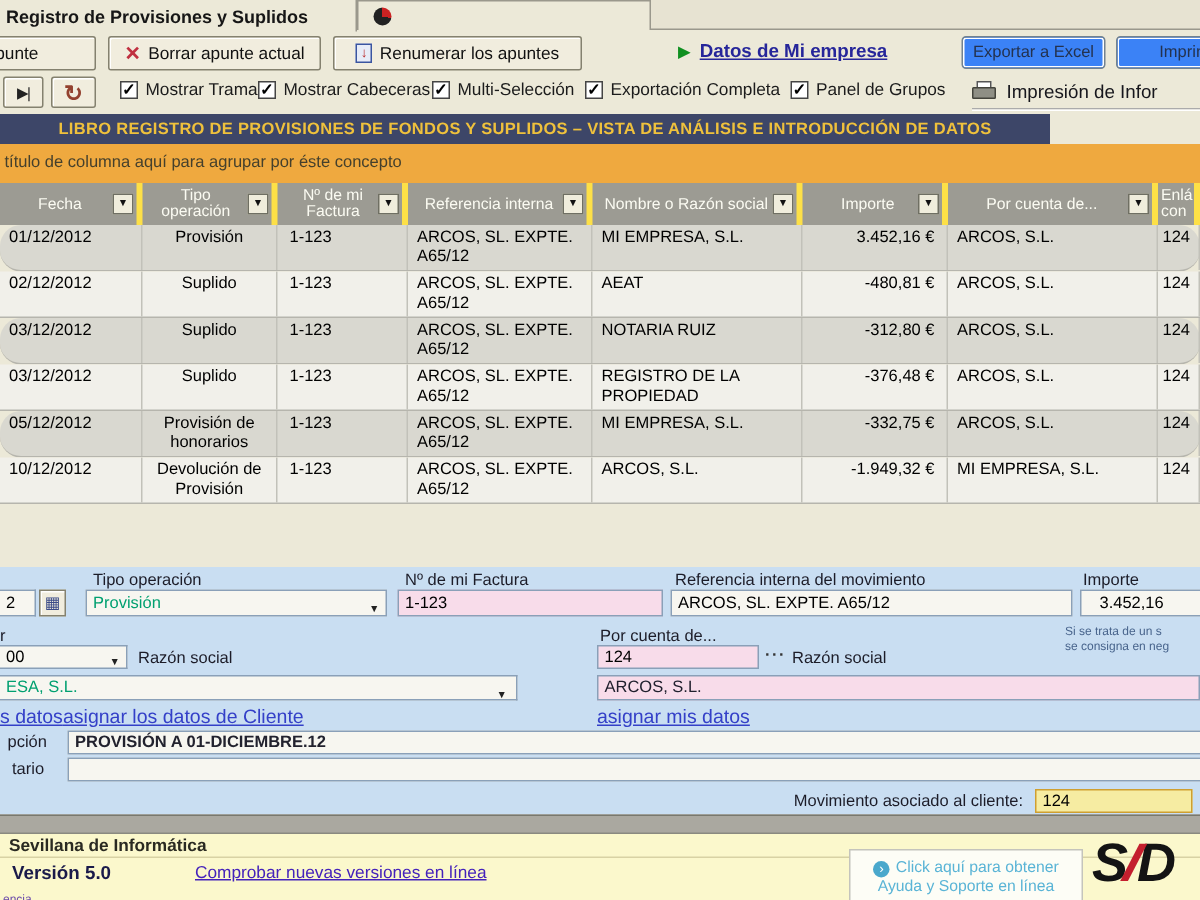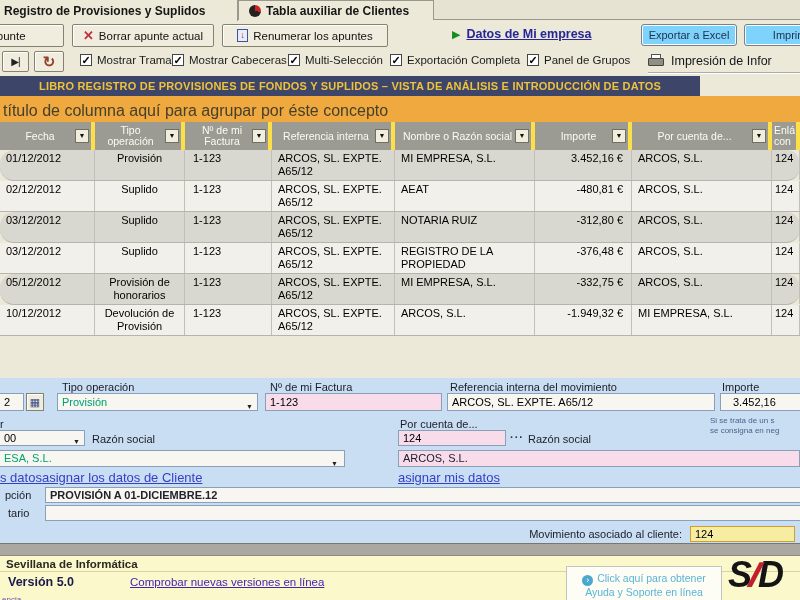--- a/index.html
+++ b/index.html
@@ -18,41 +18,41 @@
   .toolbar1{position:absolute;left:0;top:21px;width:800px;height:27px;}
   .btn{position:absolute;top:3px;height:23px;background:#f1edde;border:1px solid #84816f;border-radius:2px;box-shadow:inset 1px 1px 0 #fff;font-family:"Liberation Sans",sans-serif;font-size:11.5px;color:#111;display:flex;align-items:center;justify-content:center;gap:5px;cursor:pointer;}
   .btn-new{left:-48px;width:112px;}
   .btn-del{left:72px;width:142px;}
   .btn-renum{left:222px;width:166px;}
   .x-icon{color:#c03040;font-weight:bold;font-size:13px;}
   .renum-icon{display:inline-block;width:11px;height:13px;border:1px solid #3a55a0;background:#e7ecf8;color:#b82020;font-size:9px;line-height:11px;text-align:center;font-weight:bold;}
   .company-link{position:absolute;left:452px;top:6px;display:flex;align-items:center;gap:6px;cursor:pointer;}
   .green-arrow{color:#109020;font-size:11px;}
   .company-text{font-weight:bold;font-size:12.5px;color:#26269a;text-decoration:underline;}
-  .btn2{position:absolute;top:3px;height:22px;background:#7dd3fc;border:1px solid #72828f;border-radius:3px;box-shadow:inset 0 0 0 1px #fff;font-family:"Liberation Sans",sans-serif;font-size:11px;color:#23324f;display:flex;align-items:center;justify-content:center;cursor:pointer;}
+  .btn2{position:absolute;top:3px;height:22px;background:#3b82f6;border:1px solid #72828f;border-radius:3px;box-shadow:inset 0 0 0 1px #fff;font-family:"Liberation Sans",sans-serif;font-size:11px;color:#23324f;display:flex;align-items:center;justify-content:center;cursor:pointer;}
   .btn-excel{left:641px;width:96px;}
   .btn-print{left:744px;width:120px;}
 
   
   .toolbar2{position:absolute;left:0;top:48px;width:800px;height:28px;}
   .navbtn{position:absolute;top:3px;height:21px;background:#f1edde;border:1px solid #84816f;border-radius:2px;box-shadow:inset 1px 1px 0 #fff;font-size:10px;display:flex;align-items:center;justify-content:center;cursor:pointer;color:#222;}
   .nav-end{left:2px;width:27px;letter-spacing:-1px;}
   .nav-refresh{left:34px;width:30px;font-size:15px;font-weight:bold;color:#93412f;}
   .chk{position:absolute;top:6px;display:flex;align-items:center;gap:5px;cursor:pointer;font-size:11.5px;color:#1c1c1c;}
   .chk .box{width:12px;height:12px;background:#fff;border:1px solid #444;font-size:11px;line-height:11px;text-align:center;color:#000;font-weight:bold;}
   .printrep{position:absolute;left:648px;top:1px;width:166px;height:25px;display:flex;align-items:center;gap:7px;border-bottom:2px groove #fff;cursor:pointer;font-size:12.5px;color:#16161c;}
   .printer-icon{position:relative;display:inline-block;width:16px;height:13px;}
   .printer-icon .p-top{position:absolute;left:3px;top:0;width:10px;height:5px;background:#fff;border:1px solid #555;}
   .printer-icon .p-body{position:absolute;left:0;top:4px;width:16px;height:8px;background:#8f8f85;border:1px solid #44443c;border-radius:1px;}
 
   
   .banner{position:absolute;left:0;top:76px;width:700px;height:20px;background:#3d4668;display:flex;align-items:center;justify-content:center;}
   .banner span{color:#efc13c;font-weight:bold;font-size:11px;letter-spacing:.2px;}
   .groupbar{position:absolute;left:0;top:96px;width:800px;height:26px;background:#efa93f;}
-  .groupbar span{position:absolute;left:3px;top:6px;color:#45402c;font-size:16px;}
+  .groupbar span{position:absolute;left:3px;top:6px;color:#45402c;font-size:11px;}
 
   
   .grid{position:absolute;left:0;top:122px;width:800px;}
   .hrow{display:flex;height:28px;background:#9c9b93;}
   .hcell{position:relative;display:flex;align-items:center;justify-content:center;border-right:4px solid #fde047;color:#fbfbf2;font-size:10.5px;line-height:11px;text-align:center;padding:2px 17px 2px 2px;}
   .hcell.nobtn{padding:2px 2px;justify-content:flex-start;text-align:left;}
   .filterbtn{position:absolute;right:2px;top:7px;width:14px;height:14px;background:#f0eddc;border:1px solid #6f6f63;font-size:7px;line-height:12px;text-align:center;color:#111;cursor:pointer;}
   .drow{display:flex;height:31px;border-bottom:1px solid #b6b5ad;cursor:default;}
   .r-gray{background:#d9d8d0;border-radius:14px;}
   .r-white{background:#f1f0ea;}
@@ -97,21 +97,20 @@
 <body>
 
 <div class="screen">
 
   <div class="tabbar">
     <div class="tab active">
       <span class="tab-label">Registro de Provisiones y Suplidos</span>
     </div>
     <div class="tab inactive">
       <span class="tab-icon"></span>
-      <span class="tab-label">Tabla auxiliar de Clientes</span>
     </div>
   </div>
 
   <div class="toolbar1">
     <button class="btn btn-new">
       <span>apunte</span>
     </button>
     <button class="btn btn-del">
       <span class="x-icon">✕</span>
       <span>Borrar apunte actual</span>

